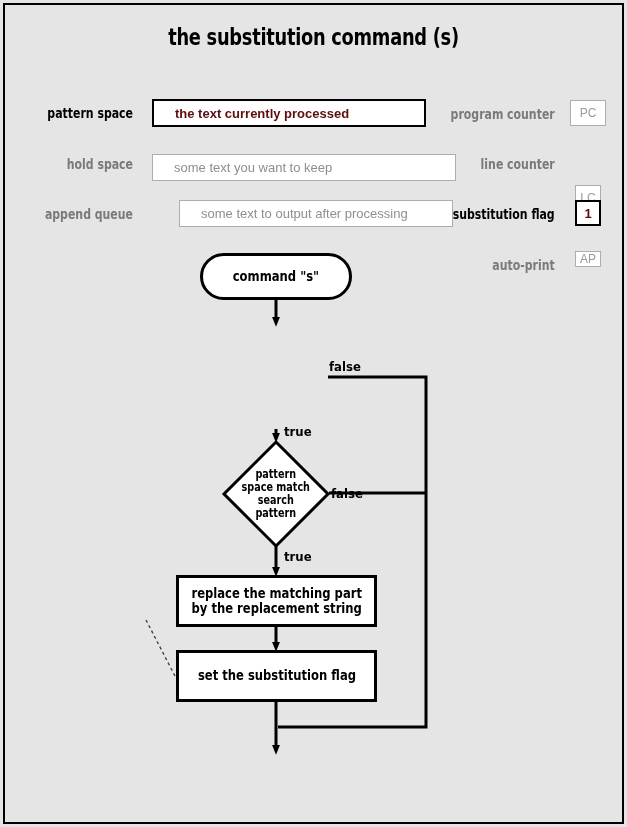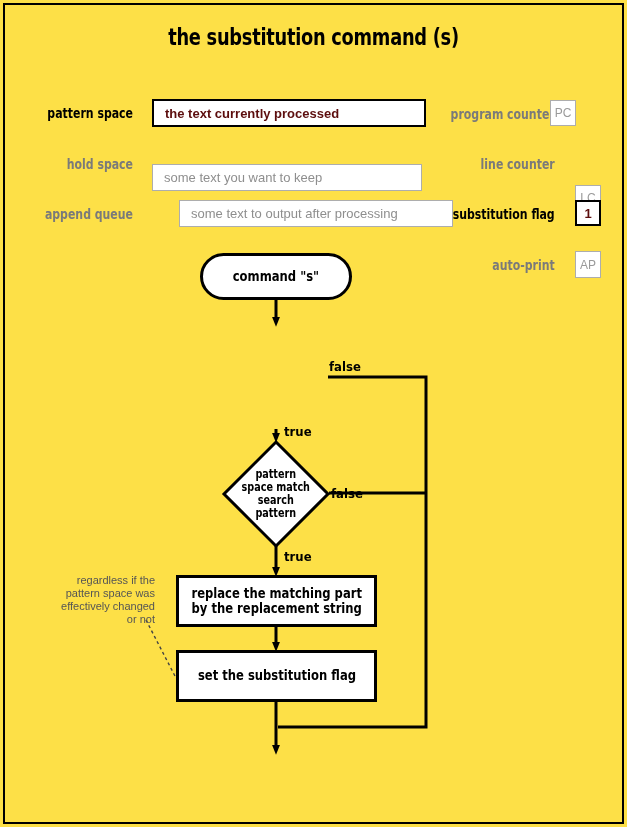--- a/index.html
+++ b/index.html
@@ -7,21 +7,21 @@
     padding: 0;
     background: #ffffff;
   }
   body {
     font-family: "Liberation Sans", sans-serif;
   }
   #page {
     position: relative;
     width: 627px;
     height: 827px;
-    background: #fde047;
+    background: #e5e5e5;
     overflow: hidden;
   }
   #frame {
     position: absolute;
     left: 3px;
     top: 3px;
     width: 621px;
     height: 821px;
     border: 2px solid #000000;
     box-sizing: border-box;
@@ -58,21 +58,21 @@
   .field-box {
     position: absolute;
     box-sizing: border-box;
     border: 1px solid #adadad;
     background: #ffffff;
     display: flex;
     align-items: center;
   }
   .field-box.active { border: 2px solid #000000; }
   .field-text {
-    padding-left: 11px;
+    padding-left: 21px;
     font-family: "Liberation Sans", sans-serif;
     font-size: 13px;
     color: #8e8e8e;
     white-space: nowrap;
   }
   .field-box.active .field-text {
     color: #5c0d0d;
     font-weight: bold;
     font-size: 13px;
   }
@@ -177,40 +177,40 @@
   <div id="frame"></div>
 
   <div class="title">the substitution command (s)</div>
 
   <div class="field-label active r-align" style="left:0px; top:105px; width:140px;">pattern space</div>
   <div class="field-box active" style="left:152px; top:99px; width:274px; height:28px;">
     <div class="field-text">the text currently processed</div>
   </div>
 
   <div class="field-label r-align" style="left:0px; top:156px; width:140px;">hold space</div>
-  <div class="field-box" style="left:152px; top:164px; width:270px; height:27px;">
+  <div class="field-box" style="left:152px; top:154px; width:304px; height:27px;">
     <div class="field-text">some text you want to keep</div>
   </div>
 
   <div class="field-label r-align" style="left:0px; top:206px; width:140px;">append queue</div>
   <div class="field-box" style="left:152px; top:200px; width:274px; height:27px;margin-left:27px;">
     <div class="field-text">some text to output after processing</div>
   </div>
 
   <div class="field-label r-align" style="left:416px; top:106px; width:146px;">program counter</div>
-  <div class="reg-box" style="left:550px; top:100px; width:26px; height:26px;">PC</div>
+  <div class="reg-box" style="left:570px; top:100px; width:36px; height:26px;">PC</div>
 
   <div class="field-label r-align" style="left:416px; top:156px; width:146px;">line counter</div>
   <div class="reg-box" style="left:575px; top:150px; width:26px; height:26px;margin-top:35px;">LC</div>
 
   <div class="field-label active r-align" style="left:416px; top:206px; width:146px;">substitution flag</div>
   <div class="reg-box active" style="left:575px; top:200px; width:26px; height:26px;">1</div>
 
   <div class="field-label r-align" style="left:416px; top:257px; width:146px;">auto-print</div>
-  <div class="reg-box" style="left:575px; top:251px; width:26px; height:27px;">AP</div>
+  <div class="reg-box" style="left:575px; top:251px; width:26px; height:16px;">AP</div>
 
   <svg id="wires" viewBox="0 0 627 827">
     <defs>
       <marker id="arrow" markerWidth="10" markerHeight="10" refX="5.2" refY="4" orient="auto" markerUnits="userSpaceOnUse">
         <path d="M0,0 L10,4 L0,8 z" fill="#000000"></path>
       </marker>
     </defs>
 
     <line x1="276" y1="300" x2="276" y2="322" stroke="#000" stroke-width="3" marker-end="url(#arrow)"></line>
 
@@ -252,21 +252,17 @@
     <span style="white-space:pre-line;">replace the matching part
 by the replacement string</span>
   </div>
 
 
   <div class="edge-label" style="left:329px; top:359px;">false</div>
   <div class="edge-label" style="left:284px; top:424px;">true</div>
   <div class="edge-label" style="left:331px; top:486px;">false</div>
   <div class="edge-label" style="left:284px; top:549px;">true</div>
 
-  <div class="annotation" style="left:25px; top:574px; width:130px;">regardless if the
-pattern space was
-effectively changed
-or not</div>
 
   <svg style="position:absolute; left:0; top:0; width:627px; height:827px; z-index:2; pointer-events:none;" viewBox="0 0 627 827">
     <line x1="146" y1="620" x2="176" y2="678" stroke="#444444" stroke-width="1.4" stroke-dasharray="3,3"></line>
   </svg>
 </div>
 
 </body></html>

